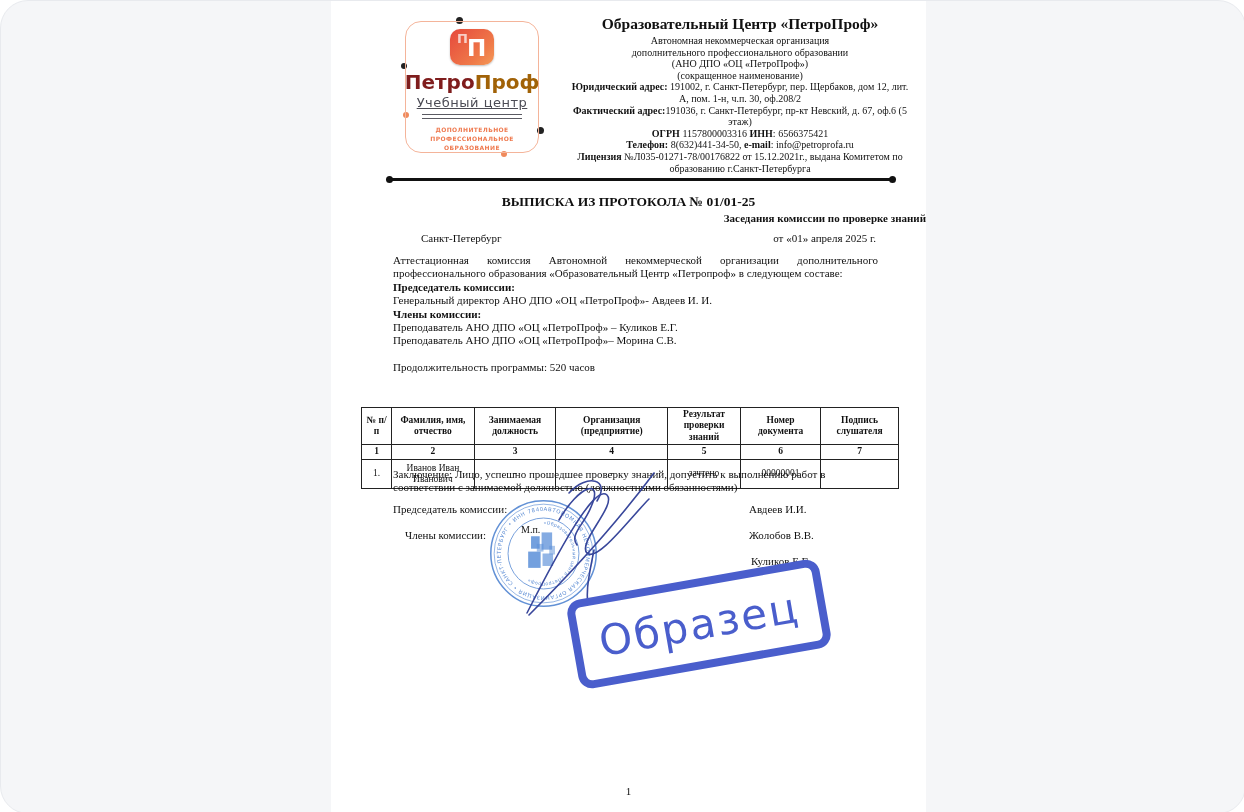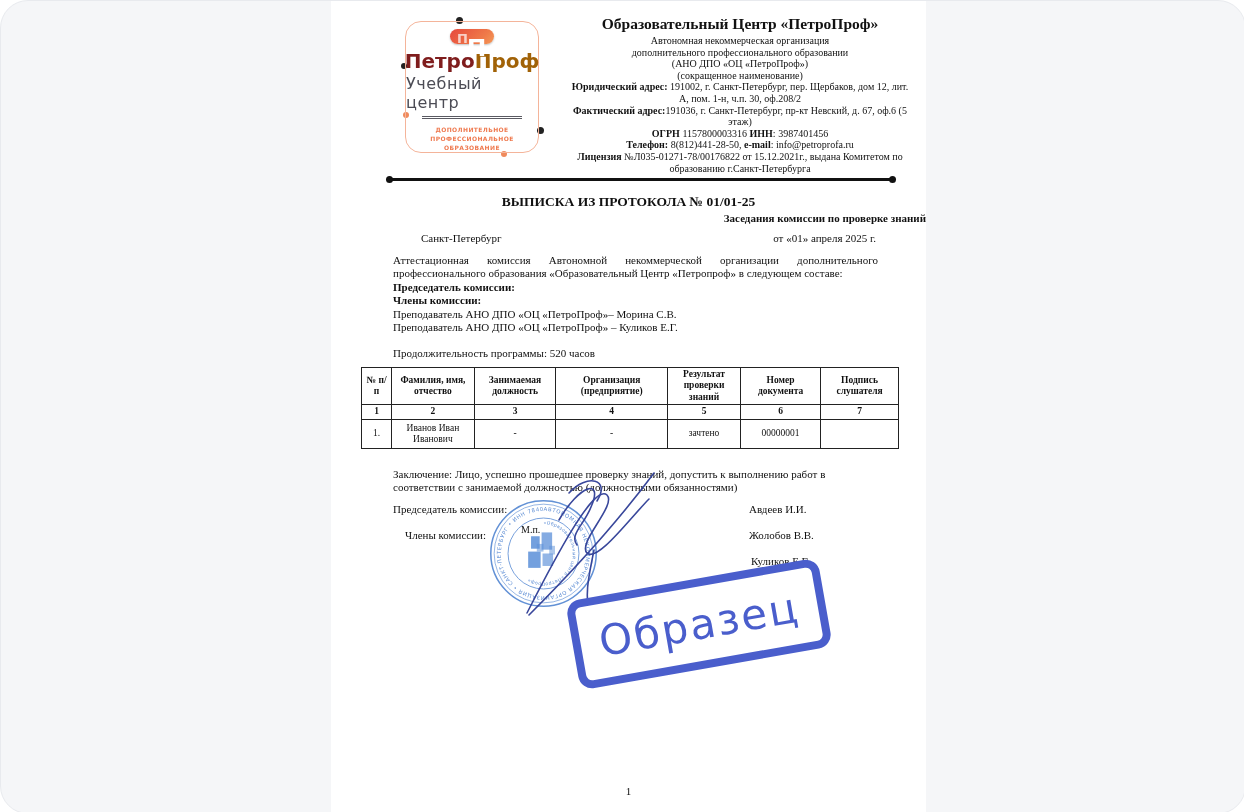--- a/index.html
+++ b/index.html
@@ -28,21 +28,21 @@
   .logo-icon{
     position:relative;width:44px;height:42px;border-radius:10px;
     background:linear-gradient(135deg,#e6483c 0%,#ef7a49 70%,#f49a58 100%);
     box-shadow:0 1px 2px rgba(0,0,0,.25);
   }
   .pp1{position:absolute;left:7px;top:2px;color:#ffffff;opacity:.7;font-size:13px;font-weight:bold;}
   .pp2{position:absolute;left:17px;top:8px;color:#ffffff;font-size:23px;font-weight:bold;line-height:1;}
   .logo-name{margin-top:5px;font-size:20px;font-weight:bold;letter-spacing:0;}
   .ln1{color:#7f1d1d;}
   .ln2{color:#a16207;}
-  .logo-sub{margin-top:1px;font-size:16px;color:#4c4c55;letter-spacing:.5px;}
+  .logo-sub{margin-top:1px;font-size:13px;color:#4c4c55;letter-spacing:.5px;text-decoration:underline;}
   .logo-divider{margin-top:4px;width:100px;height:3px;border-top:1px solid #5a5a62;border-bottom:1px solid #5a5a62;}
   .logo-cap{margin-top:6px;text-align:center;font-size:6px;font-weight:bold;color:#ef7a50;letter-spacing:.4px;line-height:1.5;}
   
   .hdr{position:absolute;left:238px;top:13px;width:342px;text-align:center;}
   .hdr-title{font-size:15.5px;font-weight:bold;line-height:19px;margin-bottom:2px;}
   .hdr-line{font-size:10px;line-height:11.6px;}
   
   .rule{position:absolute;left:58px;top:177px;width:504px;height:3px;background:#111;}
   .rule::before,.rule::after{content:"";position:absolute;top:-2px;width:7px;height:7px;border-radius:50%;background:#111;}
   .rule::before{left:-3px;}
@@ -51,21 +51,21 @@
   .doc-title{position:absolute;left:0;right:0;top:193px;text-align:center;font-size:13.5px;font-weight:bold;}
   .doc-subtitle{position:absolute;left:0;right:0;top:211px;text-align:right;font-size:11px;font-weight:bold;}
   .city-date{position:absolute;left:62px;right:50px;top:231px;display:flex;justify-content:space-between;font-size:11px;padding-left:28px;}
   
   .bodytext{position:absolute;left:62px;right:48px;top:253px;font-size:11px;line-height:13.4px;}
   .bodytext p{margin:0;}
   .just{text-align:justify;}
   .b{font-weight:bold;}
   .dur{margin-top:13px !important;}
   
-  .tbl-wrap{position:absolute;left:30px;top:366px;width:538px;}
+  .tbl-wrap{position:absolute;left:30px;top:406px;width:538px;}
   table{border-collapse:collapse;width:100%;table-layout:fixed;}
   th,td{border:1px solid #222;padding:1px 2px;text-align:center;vertical-align:middle;font-size:9.5px;line-height:1.2;}
   th{font-weight:bold;}
   .numrow td{font-weight:bold;height:12px;}
   .datarow td{height:26px;}
   .c0{width:5.6%;}.c1{width:15.4%;}.c2{width:15.2%;}.c3{width:20.8%;}
   .c4{width:13.6%;}.c5{width:14.9%;}.c6{width:14.5%;}
   
   .conclusion{position:absolute;left:62px;right:52px;top:467px;font-size:11px;line-height:13.4px;margin:0;}
   .sigs{position:absolute;left:62px;top:500px;width:480px;height:70px;font-size:11px;}
@@ -118,41 +118,42 @@
     </div>
 
     <div class="hdr">
       <div class="hdr-title">Образовательный Центр «ПетроПроф»</div>
       <div class="hdr-line">Автономная некоммерческая организация</div>
       <div class="hdr-line">дополнительного профессионального образовании</div>
       <div class="hdr-line">(АНО ДПО «ОЦ «ПетроПроф»)</div>
       <div class="hdr-line">(сокращенное наименование)</div>
       <div class="hdr-line"><b>Юридический адрес:</b><span> 191002, г. Санкт-Петербург, пер. Щербаков, дом 12, лит. А, пом. 1-н, ч.п. 30, оф.208/2</span></div>
       <div class="hdr-line"><b>Фактический адрес:</b><span>191036, г. Санкт-Петербург, пр-кт Невский, д. 67, оф.6 (5 этаж)</span></div>
-      <div class="hdr-line"><b>ОГРН</b><span> 1157800003316 </span><b>ИНН</b><span>: 3987401456</span></div>
-      <div class="hdr-line"><b>Телефон:</b><span> 8(812)441-28-50, </span><b>e-mail</b><span>: info@petroprofa.ru</span></div>
+      <div class="hdr-line"><b>ОГРН</b><span> 1157800003316 </span><b>ИНН</b><span>: 6566375421</span></div>
+      <div class="hdr-line"><b>Телефон:</b><span> 8(632)441-34-50, </span><b>e-mail</b><span>: info@petroprofa.ru</span></div>
       <div class="hdr-line"><b>Лицензия</b><span> №Л035-01271-78/00176822 от 15.12.2021г., выдана Комитетом по образованию г.Санкт-Петербурга</span></div>
     </div>
 
     <div class="rule"></div>
 
     <div class="doc-title">ВЫПИСКА ИЗ ПРОТОКОЛА № 01/01-25</div>
     <div class="doc-subtitle">Заседания комиссии по проверке знаний</div>
 
     <div class="city-date">
       <span>Санкт-Петербург</span>
       <span>от «01» апреля 2025 г.</span>
     </div>
 
     <div class="bodytext">
       <p class="just">Аттестационная комиссия Автономной некоммерческой организации дополнительного профессионального образования «Образовательный Центр «Петропроф» в следующем составе:</p>
       <p class="b">Председатель комиссии:</p>
+      <p>Генеральный директор АНО ДПО «ОЦ «ПетроПроф»- Авдеев И. И.</p>
       <p class="b">Члены комиссии:</p>
+      <p>Преподаватель АНО ДПО «ОЦ «ПетроПроф» – Куликов Е.Г.</p>
       <p>Преподаватель АНО ДПО «ОЦ «ПетроПроф»– Морина С.В.</p>
-      <p>Преподаватель АНО ДПО «ОЦ «ПетроПроф» – Куликов Е.Г.</p>
       <p class="dur">Продолжительность программы: 520 часов</p>
     </div>
 
     <div class="tbl-wrap">
       <table>
         <colgroup>
           <col class="c0">
             <col class="c1">
             <col class="c2">
             <col class="c3">

